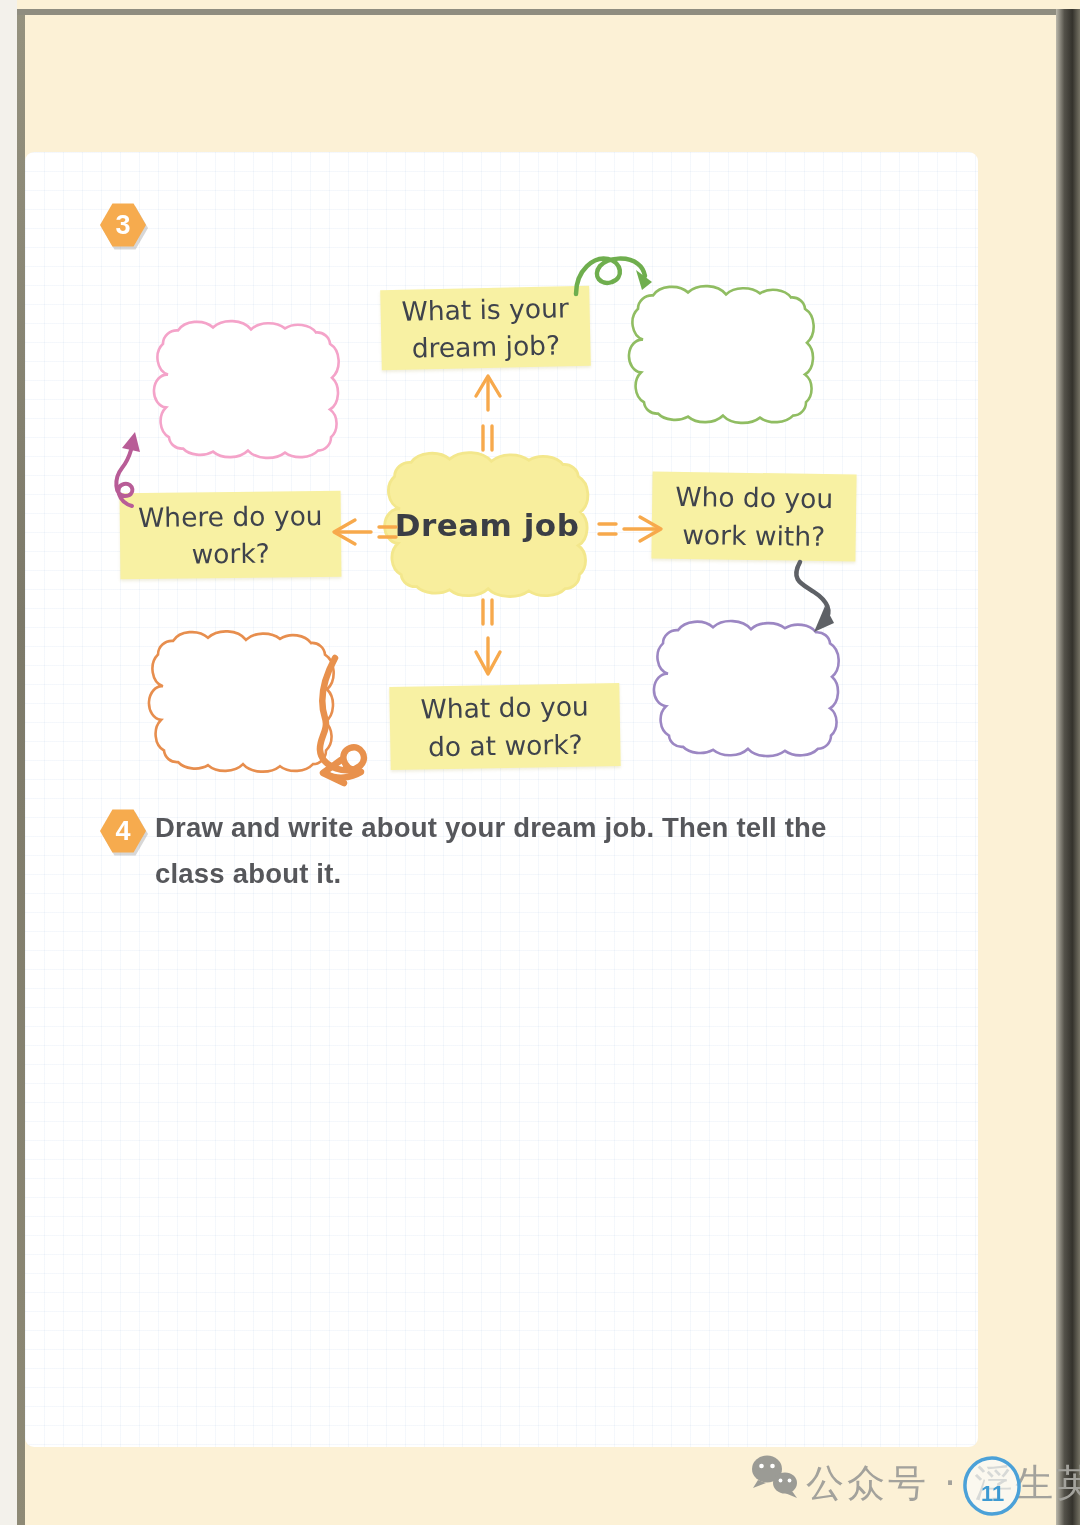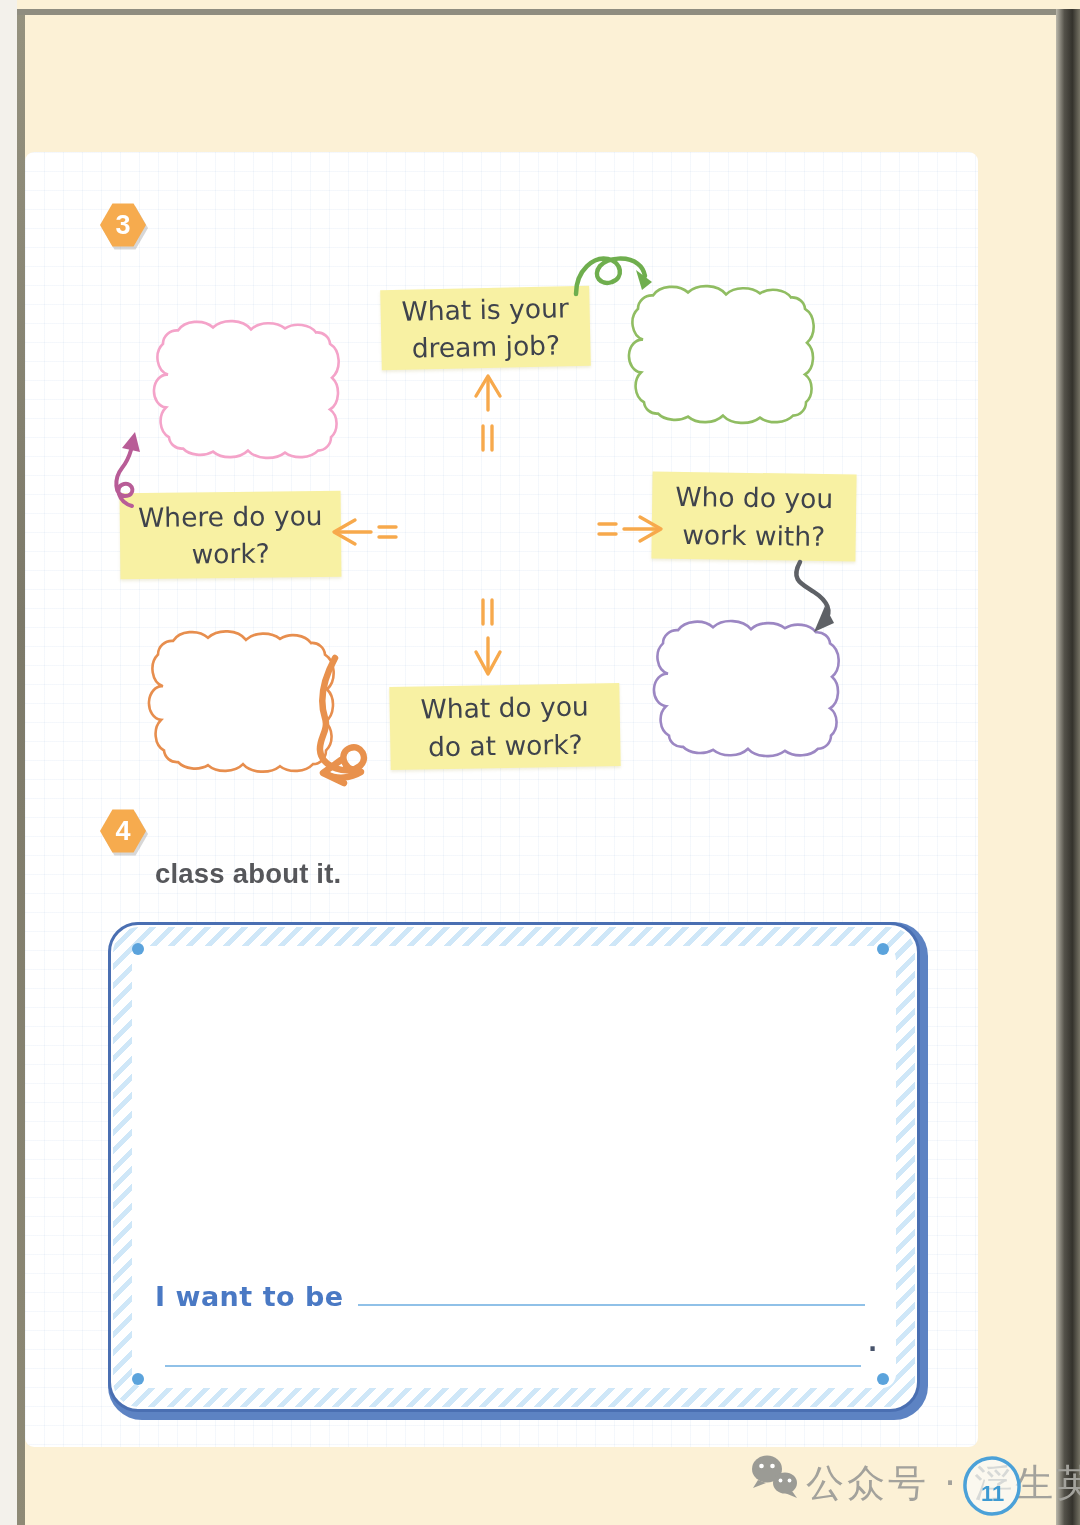--- a/index.html
+++ b/index.html
@@ -99,20 +99,26 @@
   <svg class="cloud" viewBox="0 0 200 150" preserveAspectRatio="none" style="left:622px;top:278px;width:200px;height:154px;color:#90bd62">
       <use href="#cloudPath"></use>
     </svg>
   <svg class="cloud" viewBox="0 0 200 150" preserveAspectRatio="none" style="left:142px;top:623px;width:200px;height:158px;color:#e78e4e">
       <use href="#cloudPath"></use>
     </svg>
   <svg class="cloud" viewBox="0 0 200 150" preserveAspectRatio="none" style="left:647px;top:613px;width:200px;height:152px;color:#9c87c3">
       <use href="#cloudPath"></use>
     </svg>
 
+  <div class="center-cloud">
+    <svg viewBox="0 0 200 150" preserveAspectRatio="none" style="--cfill:#f8ee9d;color:#f3e78c">
+      <use href="#cloudPath"></use>
+      </svg>
+    <span class="center-label">Dream job</span>
+  </div>
 
   <div class="sticky" style="left:381px;top:288px;width:209px;height:80px;transform:rotate(-1.2deg)">
     <span>What is your</span>
     <span>dream job?</span>
   </div>
   <div class="sticky" style="left:120px;top:492px;width:221px;height:86px;transform:rotate(-.6deg)">
     <span>Where do you</span>
     <span>work?</span>
   </div>
   <div class="sticky" style="left:652px;top:473px;width:204px;height:87px;transform:rotate(.8deg)">
@@ -162,38 +168,23 @@
     <path d="M38,108 L20,121 L41,131"></path>
   </svg>
   <svg class="arrow" style="left:788px;top:558px" width="62" height="80" viewBox="0 0 62 80">
     <path d="M12,4 C2,22 14,26 26,34 C40,43 44,54 37,62" fill="none" stroke="#5e6166" stroke-width="4.5" stroke-linecap="round"></path>
     <polygon points="26,74 46,65 37,48" fill="#5e6166"></polygon>
   </svg>
 
   <span class="badge-wrap" style="left:100px;top:808px">
     <span class="badge">4</span>
   </span>
+  <div class="ex-title" style="left:155px;top:812px">Draw and write about your dream job. Then tell the</div>
   <div class="ex-title" style="left:155px;top:858px">class about it.</div>
 
-  <div class="draw-box">
-    <div class="draw-box-inner">
-      <div class="hatch"></div>
-      <div class="paper"></div>
-      <span class="corner-dot dot-tl"></span>
-      <span class="corner-dot dot-tr"></span>
-      <span class="corner-dot dot-bl"></span>
-      <span class="corner-dot dot-br"></span>
-      <div class="answer-row">
-        <span class="prompt">I want to be</span>
-        <span class="fill-line"></span>
-      </div>
-      <div class="answer-line2"></div>
-      <span class="period">.</span>
-    </div>
-  </div>
 
   <svg class="wechat-icon" width="50" height="48" viewBox="0 0 50 48">
     <ellipse cx="17" cy="17" rx="15" ry="13.5" fill="#9b9b95"></ellipse>
     <polygon points="8,28 3,36 16,31" fill="#9b9b95"></polygon>
     <circle cx="11.5" cy="14" r="2.3" fill="#fff"></circle>
       <circle cx="22.5" cy="14" r="2.3" fill="#fff"></circle>
     <ellipse cx="35" cy="31" rx="12" ry="10.5" fill="#9b9b95"></ellipse>
     <polygon points="42,39 47,46 35,41" fill="#9b9b95"></polygon>
     <circle cx="30.5" cy="28.5" r="1.9" fill="#fff"></circle>
       <circle cx="39.5" cy="28.5" r="1.9" fill="#fff"></circle>

